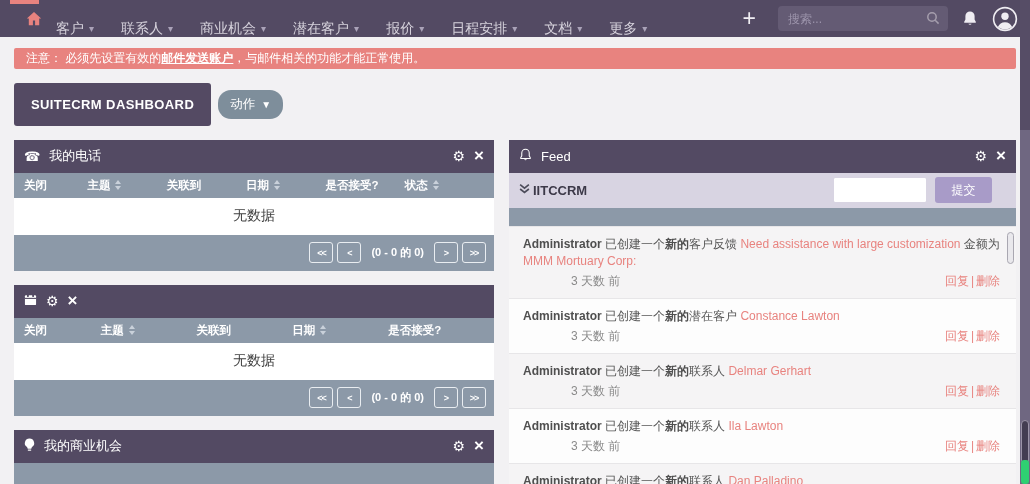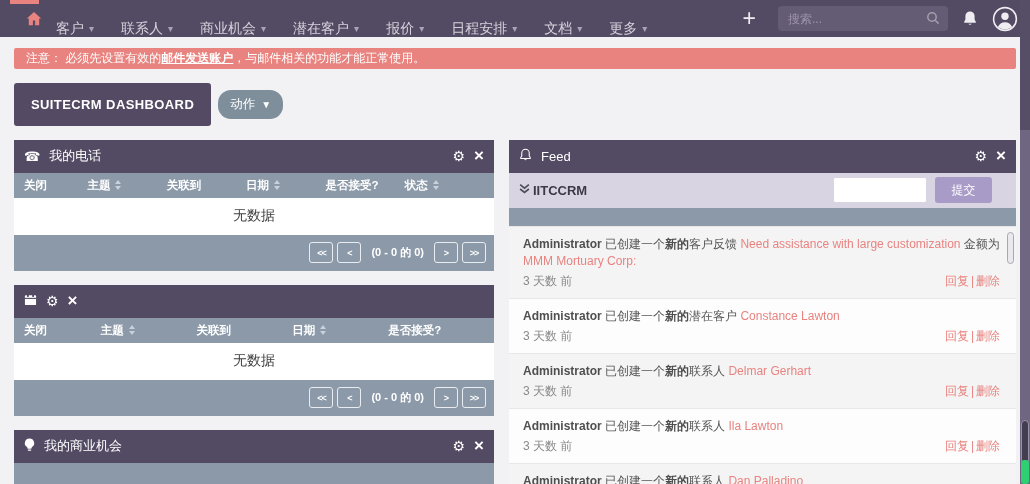--- a/index.html
+++ b/index.html
@@ -97,21 +97,21 @@
     position:absolute; right:2px; top:6px; width:7px; height:32px;
     background:#e9e8ec; border:1px solid #a9a7b1; border-radius:4px;
   }
   .feed-entry { padding:9px 16px 8px 14px; background:#f5f4f5; border-top:1px solid #e7e6e8; }
   .feed-entry.white { background:#fdfdfd; }
   .feed-entry:first-child { border-top:none; }
   .feed-text { font-size:12px; color:#565656; line-height:17px; }
   .feed-text b { color:#4f4f4f; }
   .feed-text a { color:#e8837f; text-decoration:none; cursor:pointer; }
   .feed-meta { display:flex; align-items:center; margin-top:3px; }
-  .feed-time { font-size:12px; color:#8a8a8a; }
+  .feed-time { font-size:12px; color:#8a8a8a;margin-left:48px; }
   .feed-actions { margin-left:auto; font-size:12px; color:#e8837f; }
   .feed-actions a { color:#e8837f; text-decoration:none; cursor:pointer; }
   .feed-actions .sep { margin:0 2px; }
 
   
   .page-scrollbar {
     position:absolute; right:0; top:0; width:10px; height:484px;
     background:linear-gradient(#564d66 0 130px, #6f6781 130px 100%);
   }
   .ps-thumb {

